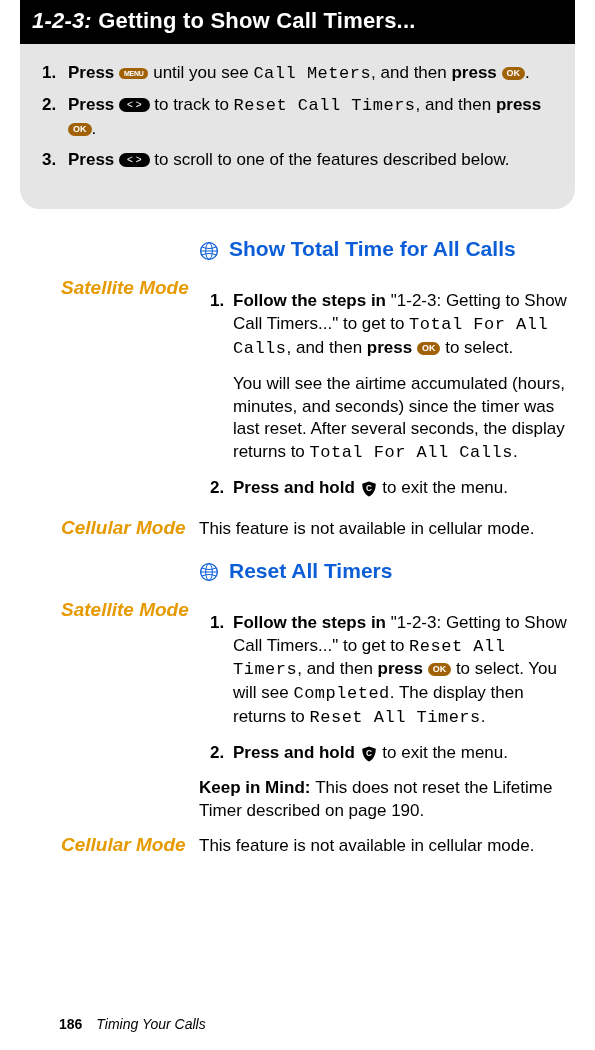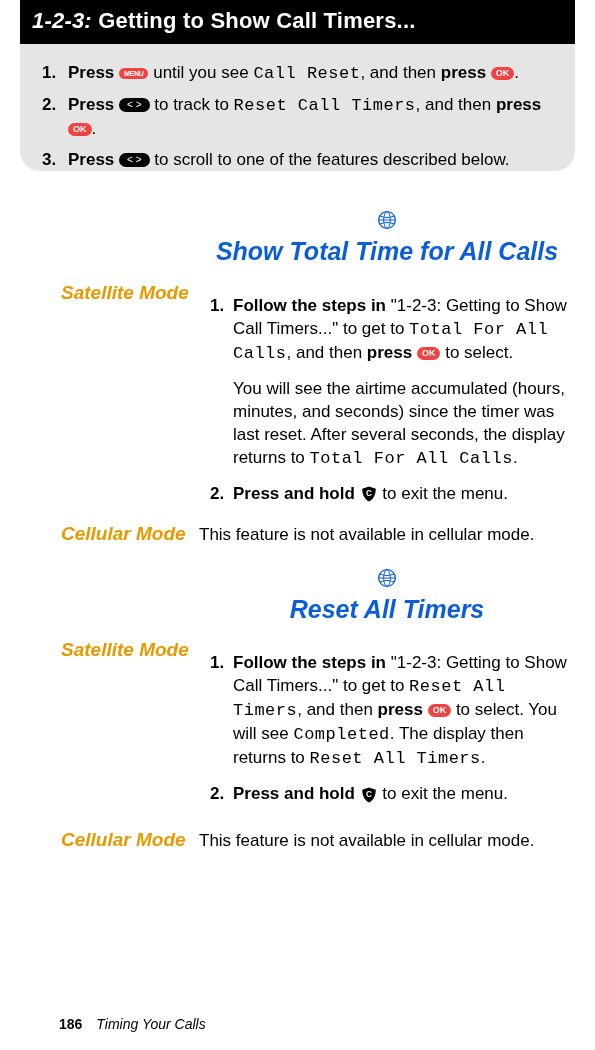--- a/index.html
+++ b/index.html
@@ -12,20 +12,21 @@
     height: 1050px;
     box-sizing: border-box;
     position: relative;
     font-size: 17px;
     line-height: 1.35;
   }
   .box {
     background: #e5e5e5;
     border-radius: 0 0 20px 20px;
     margin: 0 20px 0 20px;
+    padding-bottom: 30px;
   }
   .box-title {
     background: #000;
     color: #fff;
     font-weight: bold;
     font-style: italic;
     font-family: "Helvetica Neue", Helvetica, Arial, sans-serif;
     font-size: 22px;
     padding: 6px 12px 8px 12px;
     border-radius: 0;
@@ -52,21 +53,21 @@
     font-size: 17px;
     flex-shrink: 0;
     font-style: normal;
     font-family: "Helvetica Neue", Helvetica, Arial, sans-serif;
   }
   .step-text {
     flex: 1;
   }
   .key-oval {
     display: inline-block;
-    background: #ef4444;
+    background: #a16207;
     color: #fff;
     font-size: 9px;
     font-weight: bold;
     border-radius: 999px;
     padding: 2px 5px 2px 5px;
     vertical-align: middle;
     line-height: 1;
     min-width: 10px;
     text-align:center;
   }
@@ -119,27 +120,25 @@
     font-size: 19px;
     line-height: 1.05;
     font-family: "Helvetica Neue", Helvetica, Arial, sans-serif;
   }
   .main {
     flex: 1;
   }
   .sec-head {
     color: #0b5ed7;
     font-weight: 900;
-    font-style: italic;
-    font-size: 25px;
+    font-size: 21px;
     margin: 0 0 8px 0;
     display: flex;
     align-items: center;
     gap: 10px;
-    flex-direction: column;
   }
   .globe {
     display: inline-block;
     width: 20px;
     height: 20px;
     flex-shrink: 0;
   }
   ol.inner {
     margin: 12px 0 0 0;
     padding: 0 0 0 30px;
@@ -172,21 +171,21 @@
 <div class="box">
   <div class="box-title">
     <span class="bolded">1-2-3:</span>
     <span class="rest">Getting to Show Call Timers...</span>
   </div>
   <div class="steps">
 
     <div class="step">
       <div class="step-num">1.</div>
       <div class="step-text">
-        <span class="bold">Press </span><span class="key-oval key-menu">MENU</span><span> until you see </span><span class="lcd">Call Reset</span><span>, and then </span><span class="bold">press </span><span class="key-oval key-ok">OK</span><span>.</span>
+        <span class="bold">Press </span><span class="key-oval key-menu">MENU</span><span> until you see </span><span class="lcd">Call Meters</span><span>, and then </span><span class="bold">press </span><span class="key-oval key-ok">OK</span><span>.</span>
       </div>
     </div>
 
     <div class="step">
       <div class="step-num">2.</div>
       <div class="step-text">
         <span class="bold">Press </span><span class="key-arrow">&lt;&nbsp;&gt;</span><span> to track to </span><span class="lcd">Reset Call Timers</span><span>, and then </span><span class="bold">press </span><span class="key-oval key-ok">OK</span><span>.</span>
       </div>
     </div>
 
@@ -277,20 +276,23 @@
         <li>
           <span class="bold">Follow the steps in </span><span>"1-2-3: Getting to Show Call Timers..." to get to </span><span class="lcd">Reset All Timers</span><span>, and then </span><span class="bold">press </span><span class="key-oval key-ok">OK</span><span> to select. You will see </span><span class="lcd">Completed</span><span>. The display then returns to </span><span class="lcd">Reset All Timers</span><span>.</span>
         </li>
         <li>
           <span class="bold">Press and hold </span><span class="key-shield"><svg viewBox="0 0 24 24" width="18" height="18">
                 <path d="M12 2 L21 5 C21 14 17 20 12 22 C7 20 3 14 3 5 Z" fill="#000"></path>
                 <text x="12" y="14" text-anchor="middle" fill="#fff" font-size="11" font-family="Arial" font-weight="bold">C</text>
               </svg></span><span> to exit the menu.</span>
         </li>
       </ol>
+      <div class="kim">
+        <span class="bold">Keep in Mind: </span><span>This does not reset the Lifetime Timer described on page 190.</span>
+      </div>
     </div>
   </div>
 
   <div class="row" style="margin-top:12px;">
     <div class="side">
       <div class="side-label">Cellular Mode</div>
     </div>
     <div class="main">
       <div>This feature is not available in cellular mode.</div>
     </div>

